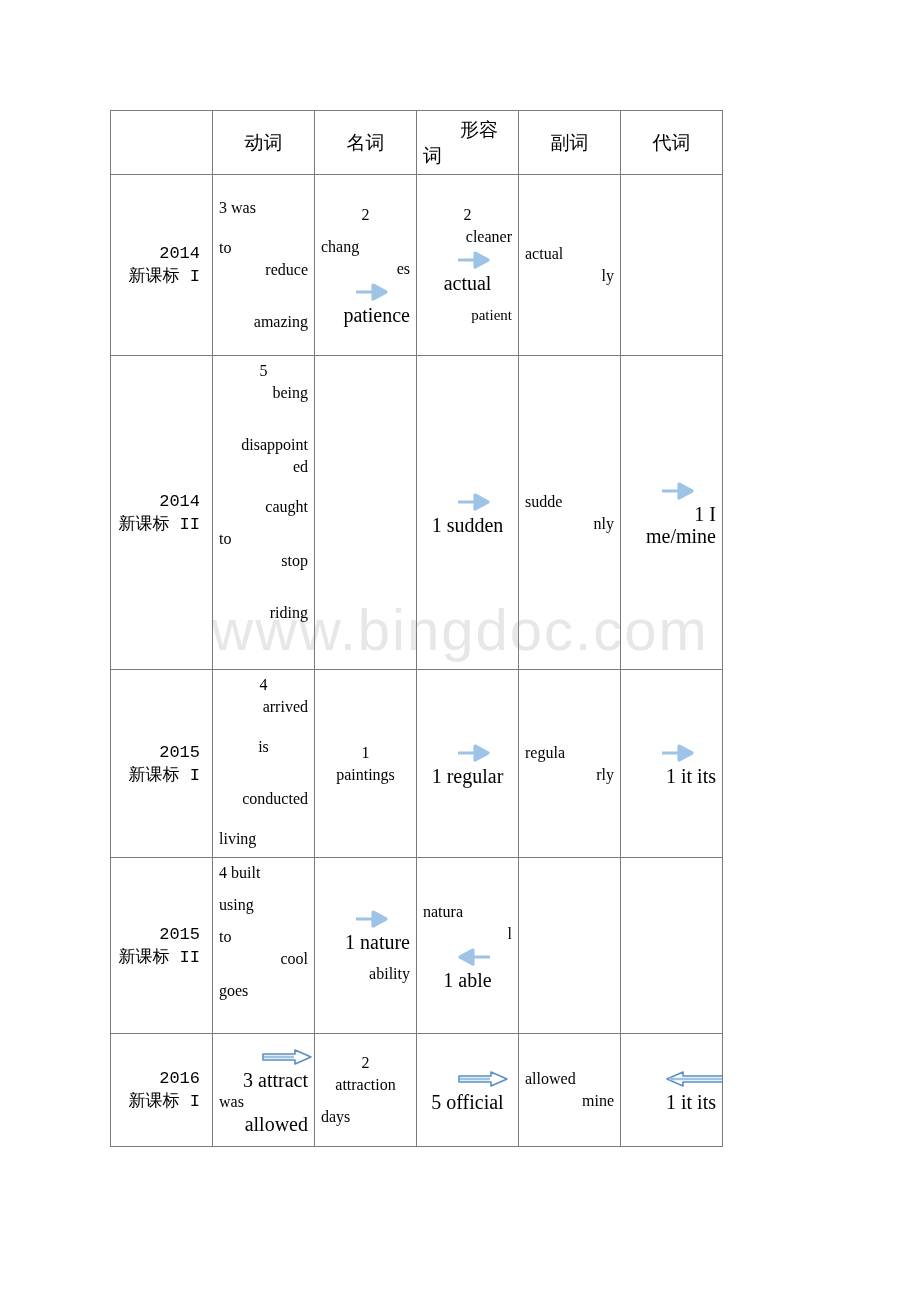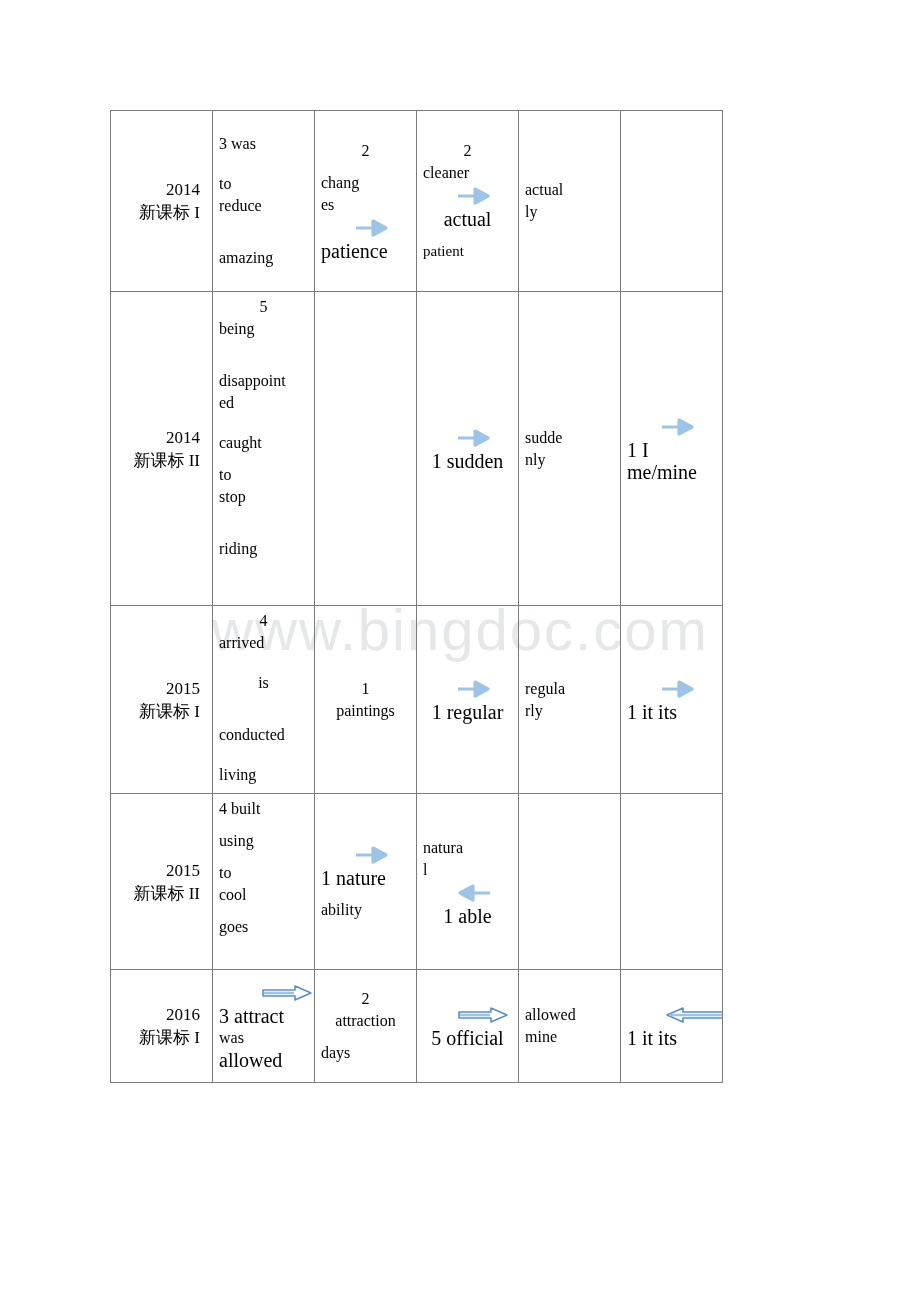--- a/index.html
+++ b/index.html
@@ -77,27 +77,28 @@
   }
   .hdr-wrap .l1 { display: block; text-align: right; padding-right: 14px; }
   .hdr-wrap .l2 { display: block; text-align: left; }
 
   
   .rowlabel {
     text-align: right;
     font-size: 17px;
     line-height: 23px;
     padding-right: 12px;
+    font-family: Liberation Mono, monospace;
   }
   .rowlabel .yr { display: block; }
   .rowlabel .std { display: block; }
 
   .stack { font-size: 16px; line-height: 22px; }
   .stack .ln { display: block; white-space: nowrap; }
-  .t-left   { text-align: left; }
+  .t-left   { text-align: right; }
   .t-right  { }
   .t-center { text-align: center; }
   .big  { font-size: 20px; }
   .small{ font-size: 15px; }
   .gap-sm { height: 10px; display: block; }
   .gap-md { height: 18px; display: block; }
   .gap-lg { height: 30px; display: block; }
 
   .indent-r { padding-right: 16px; font-family: Liberation Serif, serif; }
   .indent-r2 { padding-right: 4px; }
@@ -129,20 +130,43 @@
   <colgroup>
     <col class="c0">
       <col class="c1">
       <col class="c2">
       <col class="c3">
       <col class="c4">
       <col class="c5">
   </colgroup>
   <tbody>
 
+    <tr class="header-row">
+      <td>
+        <div class="cellpad hdr"></div>
+      </td>
+      <td>
+        <div class="cellpad hdr">动词</div>
+      </td>
+      <td>
+        <div class="cellpad hdr">名词</div>
+      </td>
+      <td>
+        <div class="cellpad hdr-wrap">
+          <span class="l1">形容</span>
+          <span class="l2">词</span>
+        </div>
+      </td>
+      <td>
+        <div class="cellpad hdr">副词</div>
+      </td>
+      <td>
+        <div class="cellpad hdr">代词</div>
+      </td>
+    </tr>
 
     <tr class="r1">
       <td>
         <div class="cellpad rowlabel">
           <span class="yr">2014</span>
           <span class="std">新课标 I</span>
         </div>
       </td>
 
       <td>

